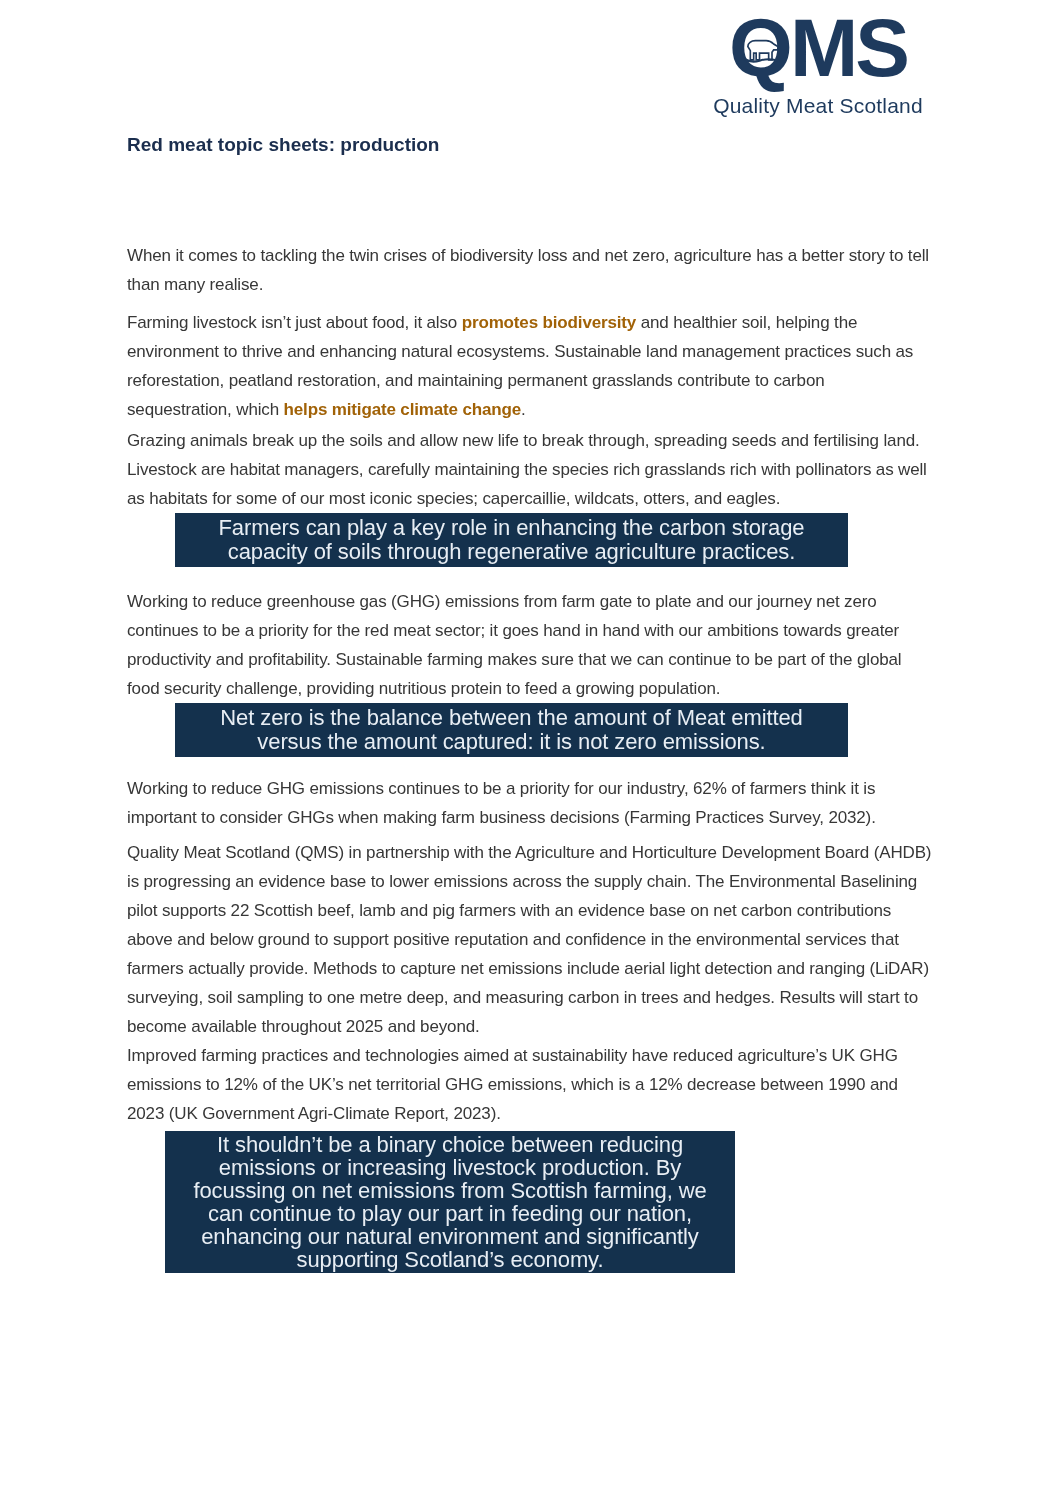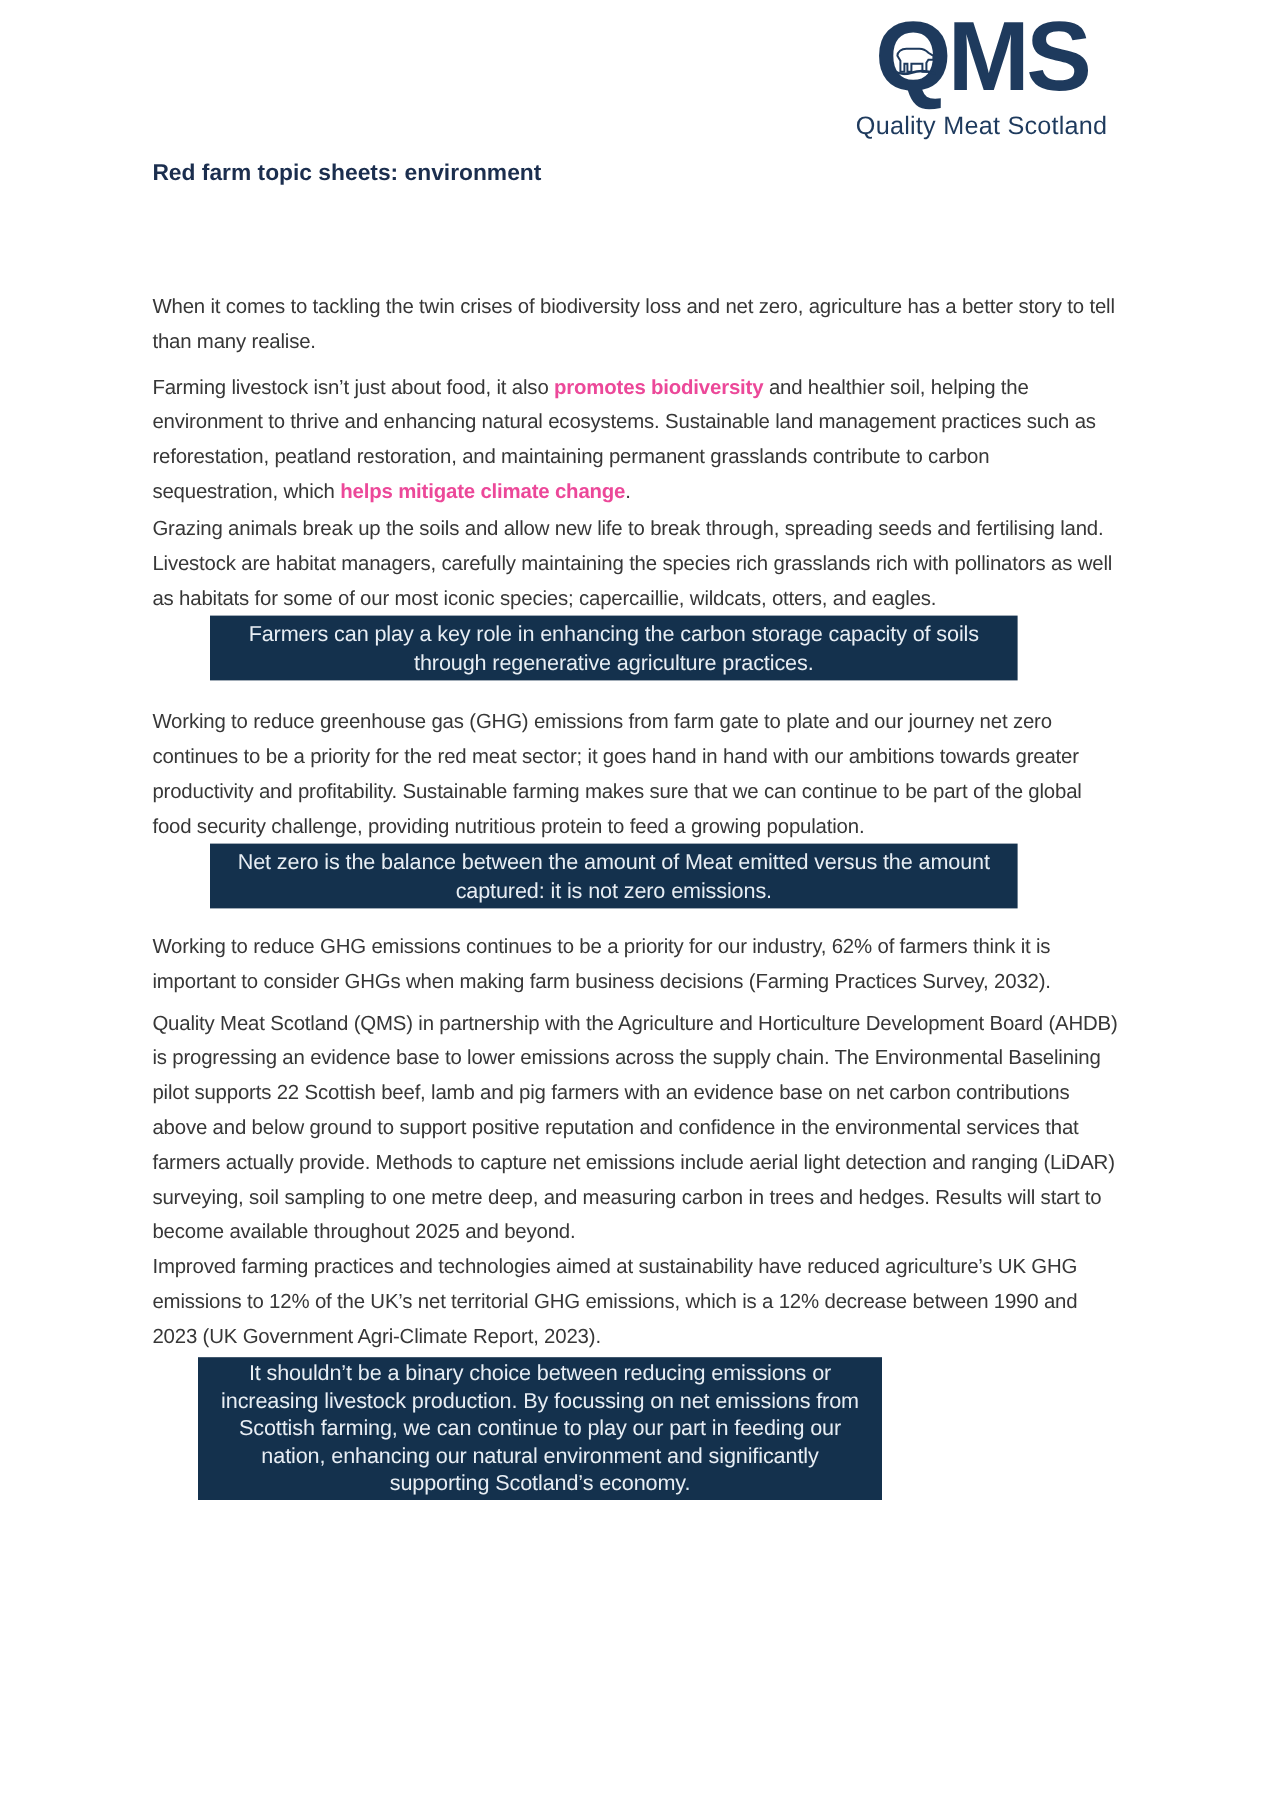--- a/index.html
+++ b/index.html
@@ -68,30 +68,30 @@
   }
   .mt56 { margin-top: 84px; }
   .mt22 { margin-top: 20px; }
   .mt17 { margin-top: 17px; }
   .mt9  { margin-top: 9px; }
   .mt6  { margin-top: 6px; }
   .mt3  { margin-top: 3px; }
   .mt2  { margin-top: 2px; }
   .mt0  { margin-top: 0; }
   .link {
-    color: #ec4899;
+    color: #a16207;
     font-weight: 700;
     text-decoration: none;
     cursor: pointer;
   }
   .callout {
     background: #14314d;
     color: #e8eef4;
     text-align: center;
-    font-size: 18px;
+    font-size: 22px;
     line-height: 24px;
     letter-spacing: -0.1px;
     width: 673px;
     margin-left: 48px;
     padding: 3px 14px;
     box-sizing: border-box;
   }
   .callout.wide {
     width: 570px;
     margin-left: 38px;
@@ -110,21 +110,21 @@
       <svg class="cow-svg" viewBox="0 0 48 32" aria-hidden="true">
         <path d="M7 13 c0-4 4-7 9-7 h13 c4 0 7 2 9 4 l5 3 v4 h-5 l-2 3 v9 h-4 v-8 h-11 v8 h-4 v-8 h-3 v8 H10 v-11 z" fill="#ffffff" stroke="#1e3a5d" stroke-width="2"></path>
         <path d="M3 28 q8 5 18 2 q12 -4 24 1" fill="none" stroke="#1e3a5d" stroke-width="2.5"></path>
       </svg>
     </div>
     <div class="logo-tagline">Quality Meat Scotland</div>
   </div>
 
   <div class="doc">
 
-    <h1 class="heading">Red farm topic sheets: environment</h1>
+    <h1 class="heading">Red meat topic sheets: production</h1>
 
     <p class="mt56">When it comes to tackling the twin crises of biodiversity loss and net zero, agriculture has a better story to tell than many realise.</p>
 
     <p class="mt9"><span>Farming livestock isn’t just about food, it also </span><a class="link">promotes biodiversity</a><span> and healthier soil, helping the environment to thrive and enhancing natural ecosystems. Sustainable land management practices such as reforestation, peatland restoration, and maintaining permanent grasslands contribute to carbon sequestration, which </span><a class="link">helps mitigate climate change</a><span>.</span></p>
 
     <p class="mt2">Grazing animals break up the soils and allow new life to break through, spreading seeds and fertilising land. Livestock are habitat managers, carefully maintaining the species rich grasslands rich with pollinators as well as habitats for some of our most iconic species; capercaillie, wildcats, otters, and eagles.</p>
 
     <div class="callout mt0">Farmers can play a key role in enhancing the carbon storage capacity of soils through regenerative agriculture practices.</div>
 
     <p class="mt22">Working to reduce greenhouse gas (GHG) emissions from farm gate to plate and our journey net zero continues to be a priority for the red meat sector; it goes hand in hand with our ambitions towards greater productivity and profitability. Sustainable farming makes sure that we can continue to be part of the global food security challenge, providing nutritious protein to feed a growing population.</p>

